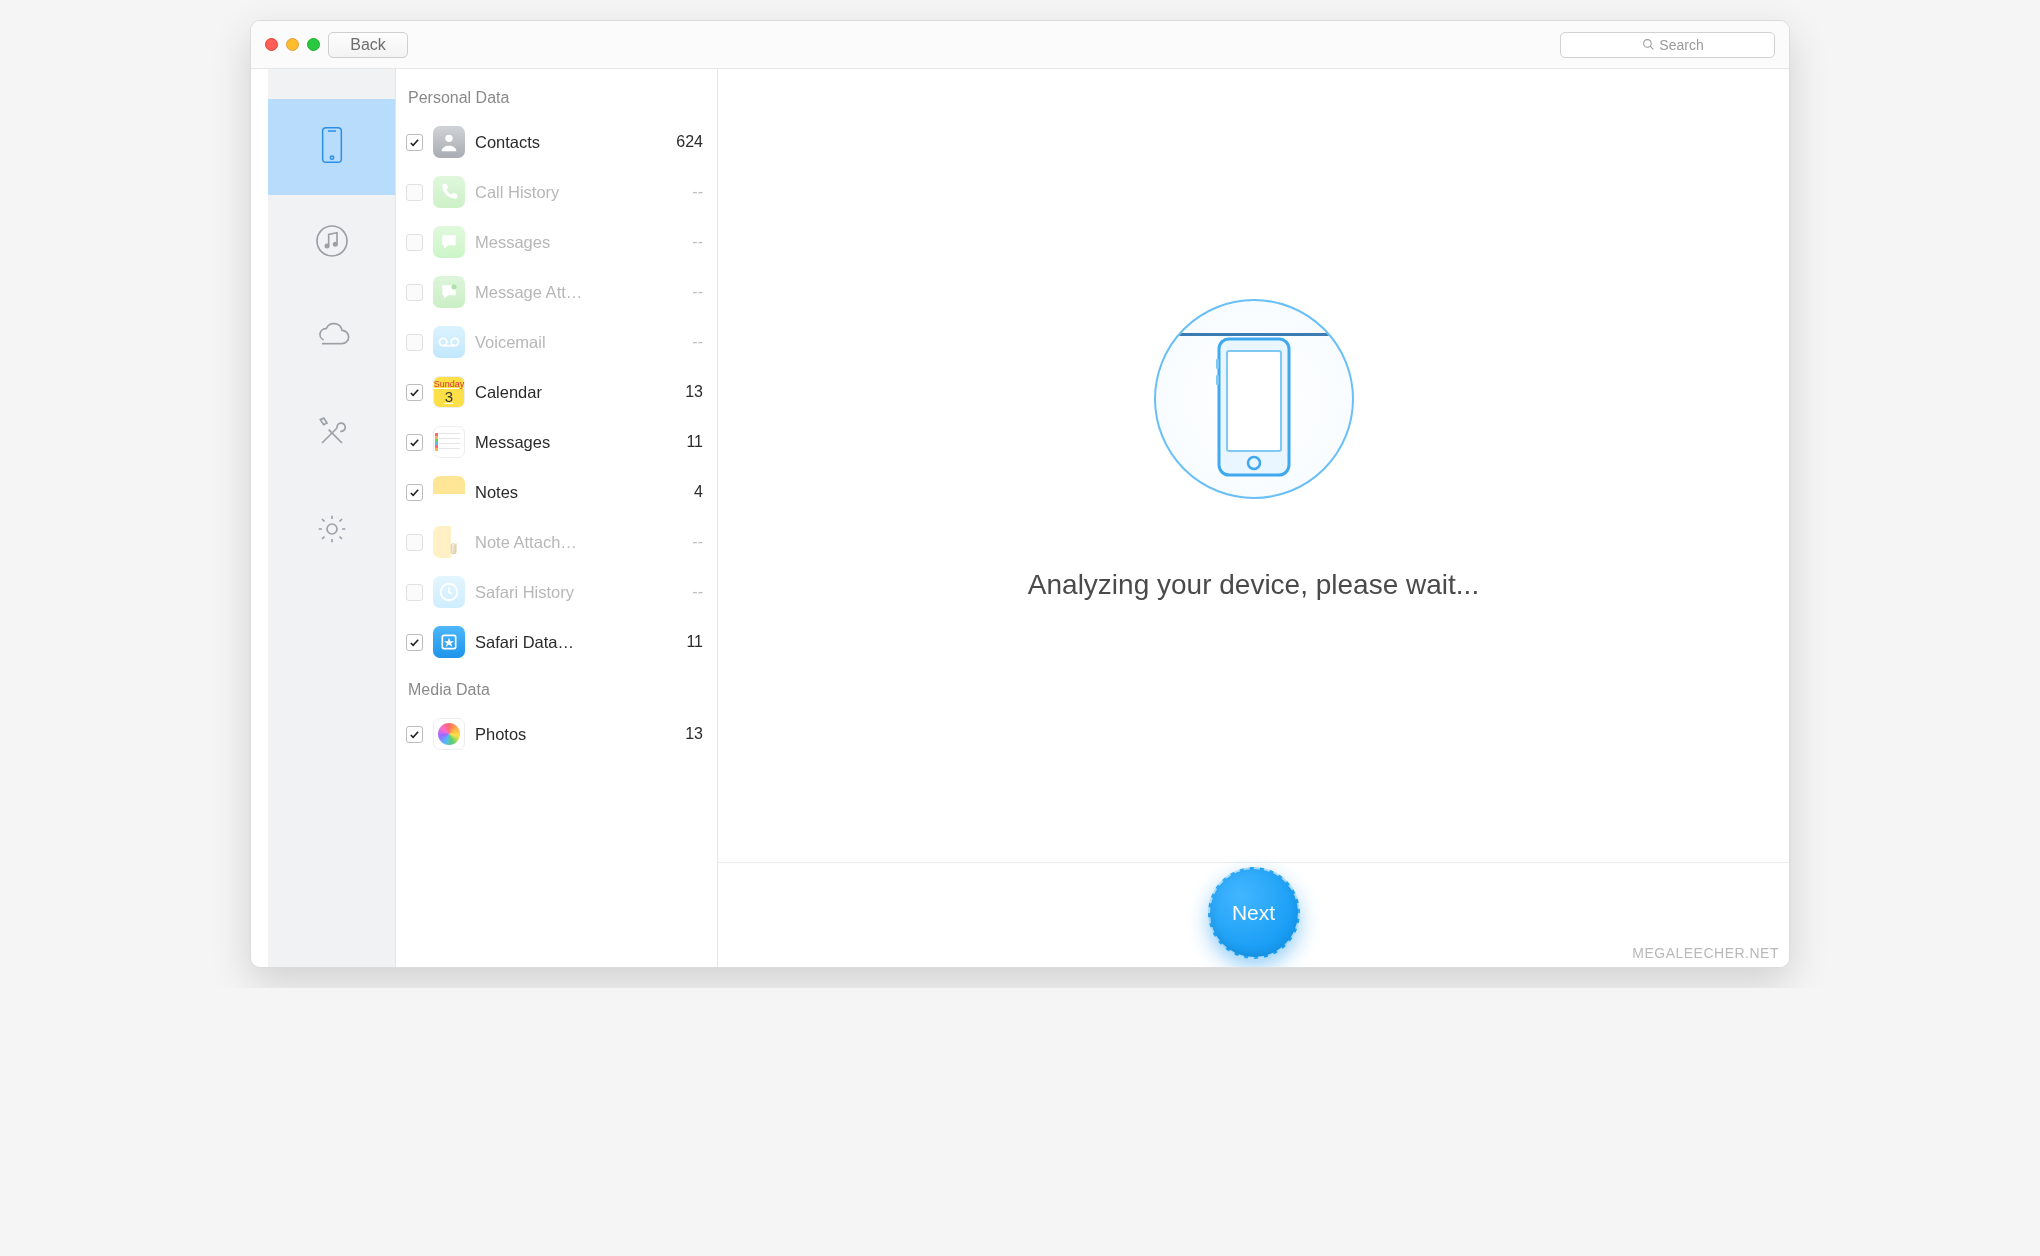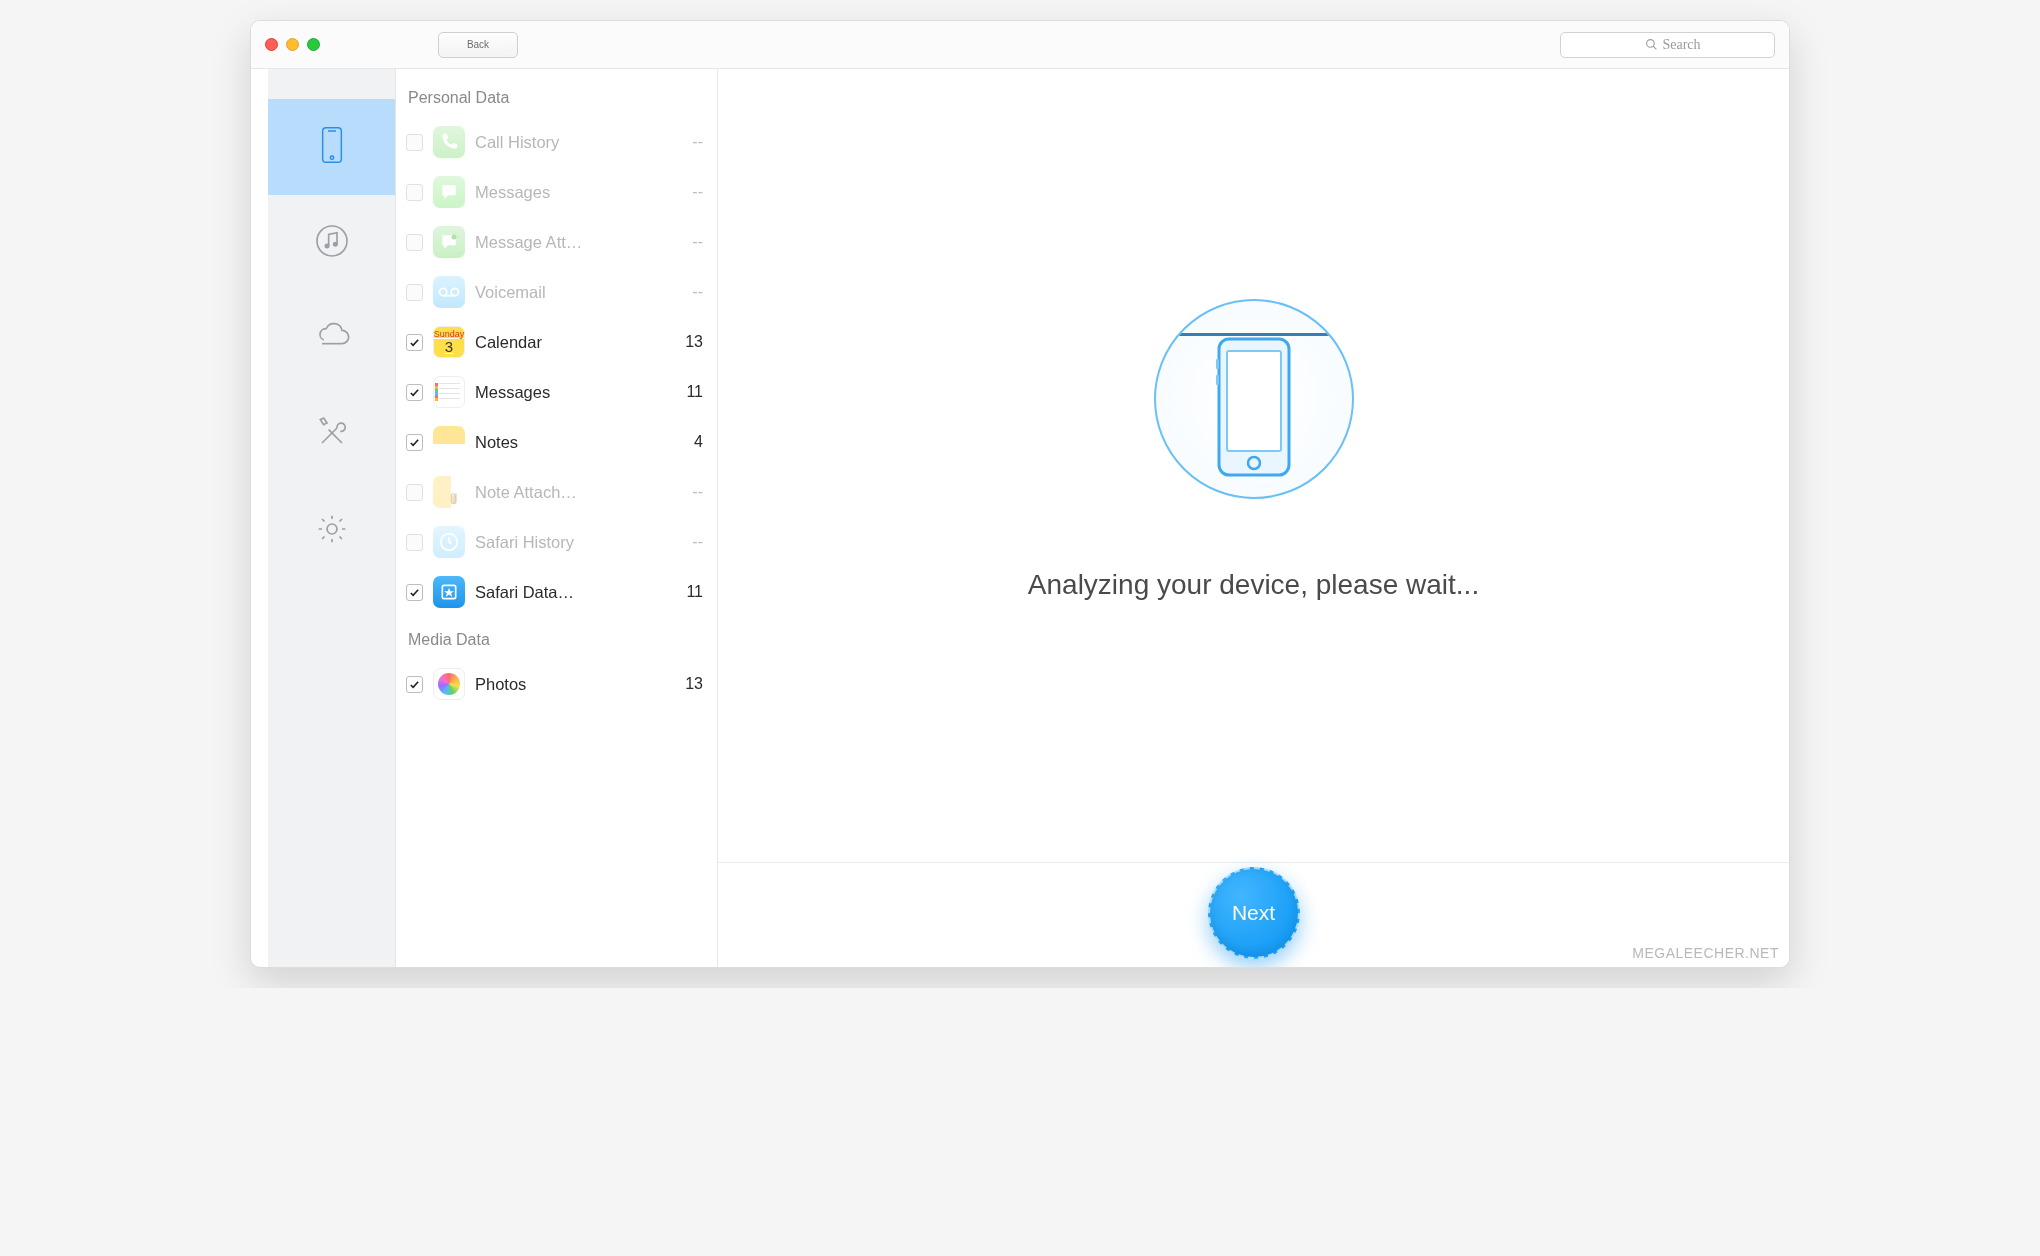--- a/index.html
+++ b/index.html
@@ -31,41 +31,39 @@
   align-items: center;
   padding: 0 14px;
   gap: 8px;
 }
 .traffic { display: flex; gap: 8px; align-items: center; }
 .traffic-dot { width: 13px; height: 13px; border-radius: 50%; }
 .dot-close { background:#ff5f57; border:1px solid #e33e32;}
 .dot-min { background:#ffbd2e; border:1px solid #e09e3e;}
 .dot-max { background:#28c940; border:1px solid #1dad2b;}
 .back-btn {
-  margin-left: 110px;
   width: 80px;
   height: 26px;
   background: linear-gradient(#fdfdfd,#f3f3f3);
   border: 1px solid #cfcfcf;
   border-radius: 5px;
-  font-size: 10px;
+  font-size: 16px;
   color: #6d6d6d;
   display:flex; align-items:center; justify-content:center;
   cursor:pointer;
 }
 .search-wrap { margin-left: auto; }
 .search-input {
   width: 215px; height: 26px;
   border: 1px solid #d2d2d2;
   border-radius: 5px;
   padding: 0 10px 0 21px;
   font-size: 13px;
   color: #999;
   background: #fff;
-  font-family: Liberation Serif, serif;
 }
 .search-wrap { position: relative; }
 .search-inner { display:flex; align-items:center; justify-content:center; gap:4px; color:#9a9a9a; font-size:14px; height:100%;}
 .body {
   flex: 1;
   display: flex;
   overflow: hidden;
   padding-left: 17px;
 }
 .sidebar {
@@ -281,20 +279,35 @@
         <div class="side-item">
           <span><svg viewBox="0 0 48 48" fill="none" stroke="currentColor" stroke-width="2">
               <circle cx="24" cy="24" r="6"></circle>
               <path d="M24 8v4M24 36v4M8 24h4M36 24h4M12 12l3 3M33 33l3 3M36 12l-3 3M15 33l-3 3"></path>
             </svg></span>
         </div>
       </div>
 
     <div class="list-panel" id="list-panel">
         <div class="section-header">Personal Data</div>
+        <div class="row">
+          <div class="chk">
+            <svg viewBox="0 0 24 24" fill="none" stroke="#222" stroke-width="3.5">
+              <polyline points="4 13 9 18 20 6"></polyline>
+            </svg>
+          </div>
+          <div class="app-icon ic-contacts">
+            <svg width="22" height="22" viewBox="0 0 24 24" fill="#fff">
+              <circle cx="12" cy="8" r="4"></circle>
+              <path d="M4 22c0-4 4-6 8-6s8 2 8 6z"></path>
+            </svg>
+          </div>
+          <div class="row-label">Contacts</div>
+          <div class="row-count">624</div>
+        </div>
         <div class="row disabled">
           <div class="chk disabled"></div>
           <div class="app-icon ic-call" style="opacity: 0.55;">
             <svg width="20" height="20" viewBox="0 0 24 24" fill="#fff">
               <path d="M6 2c-1 0-2 1-2 2 0 9 7 16 16 16 1 0 2-1 2-2v-3l-5-2-2 2c-3-1-5-3-6-6l2-2-2-5H6z"></path>
             </svg>
           </div>
           <div class="row-label">Call History</div>
           <div class="row-count">--</div>
         </div>

